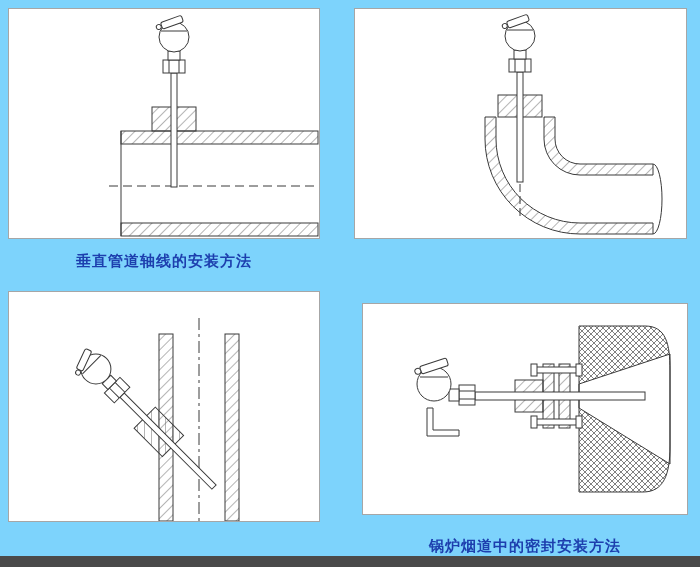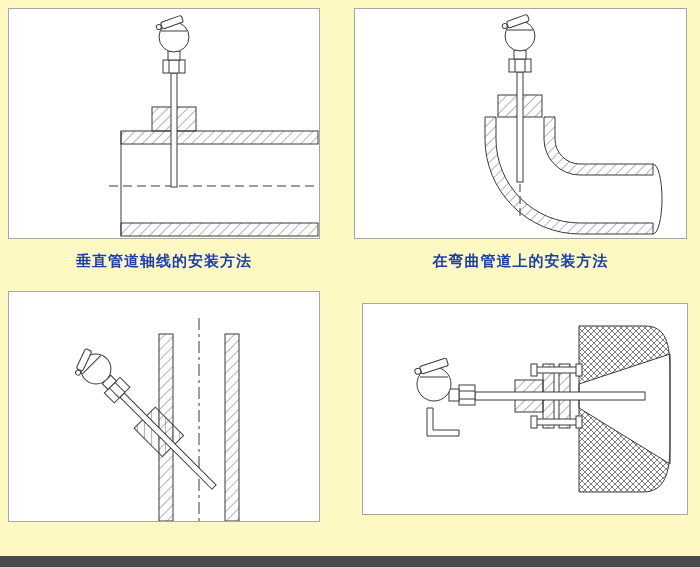--- a/index.html
+++ b/index.html
@@ -1,21 +1,21 @@
 <!DOCTYPE html>
 <html><head>
 <meta charset="utf-8">
 <style>
   html, body { margin: 0; padding: 0; background: #ffffff; }
   body { font-family: "DejaVu Sans", "Liberation Sans", sans-serif; }
   .stage {
     position: relative;
     width: 700px;
     height: 567px;
-    background: #fef9c3;
+    background: #7dd3fc;
     overflow: hidden;
   }
   .frame {
     position: absolute;
     border: 1px solid #a6a6a6;
     background: #ffffff;
     box-sizing: border-box;
   }
   .frame svg { display: block; width: 100%; height: 100%; }
   .caption {
@@ -162,17 +162,17 @@
         <g transform="rotate(-18 71 62)">
           <rect x="57" y="58" width="28" height="8" rx="2"></rect>
           <circle cx="54" cy="62" r="3"></circle>
         </g>
         <path d="M64,104 L64,132 L96,132 L96,126 L70,126 L70,104 Z"></path>
       </g>
     </svg>
   </div>
 
   <div class="caption" style="left:8px;   top:251px; width:312px;">垂直管道轴线的安装方法</div>
-  <div class="caption" style="left:354px; top:251px; width:333px;">在弯曲管道上的安装方法</div>
+  <div class="caption" style="left:362px; top:536px; width:326px;">锅炉烟道中的密封安装方法</div>
 
   <div class="bottombar"></div>
 
 </div>
 
 </body></html>

